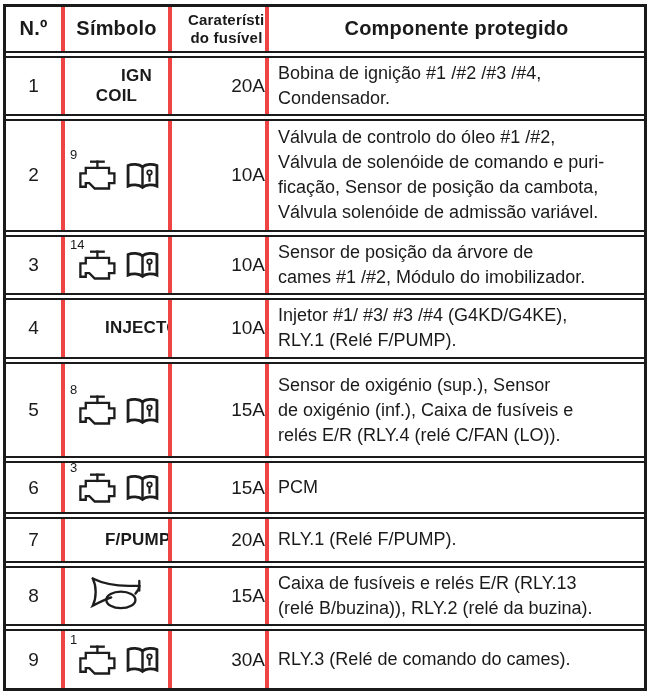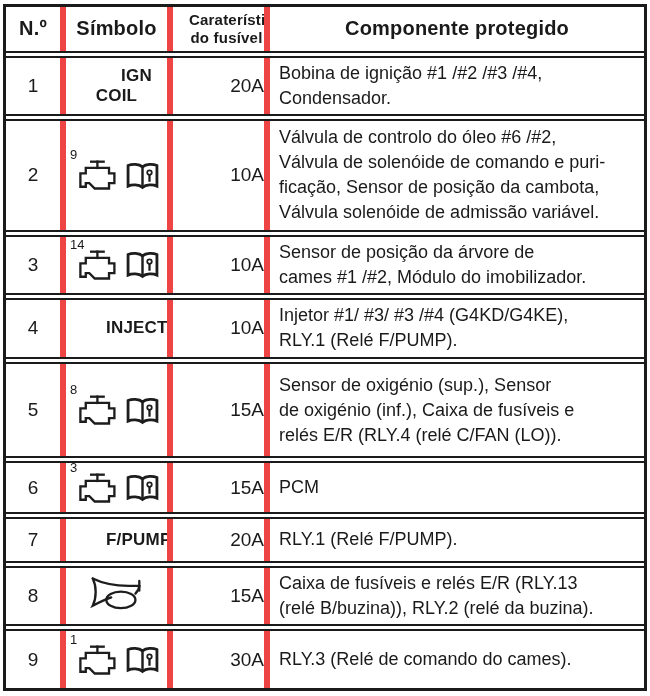--- a/index.html
+++ b/index.html
@@ -25,21 +25,21 @@
     border-collapse: collapse;
     width: 100%;
     height: 100%;
     table-layout: fixed;
   }
   col.c-num  { width: 57px; }
   col.c-sym  { width: 107px; }
   col.c-fuse { width: 97px; }
 
   th, td {
-    border-left: 6px solid #ef4444;
+    border-left: 4px solid #ef4444;
     vertical-align: middle;
     padding: 0;
     overflow: hidden;
   }
   th:first-child, td:first-child { border-left: none; }
 
   tr { border-bottom: 7px double #1b1b1b; }
   tbody tr:last-child { border-bottom: none; }
 
   thead th {
@@ -176,21 +176,21 @@
                 <svg class="engine">
                     <use href="#ic-engine"></use>
                   </svg>
               </span>
               <svg class="book">
                   <use href="#ic-book"></use>
                 </svg>
             </span>
           </td>
           <td class="amp">10A</td>
-          <td class="comp">Válvula de controlo do óleo #6 /#2,
+          <td class="comp">Válvula de controlo do óleo #1 /#2,
 Válvula de solenóide de comando e puri-
 ficação, Sensor de posição da cambota,
 Válvula solenóide de admissão variável.</td>
         </tr>
 
         <tr class="r3">
           <td class="num">3</td>
           <td class="sym">
             <span class="sym-icons">
               <span class="engine-wrap">

